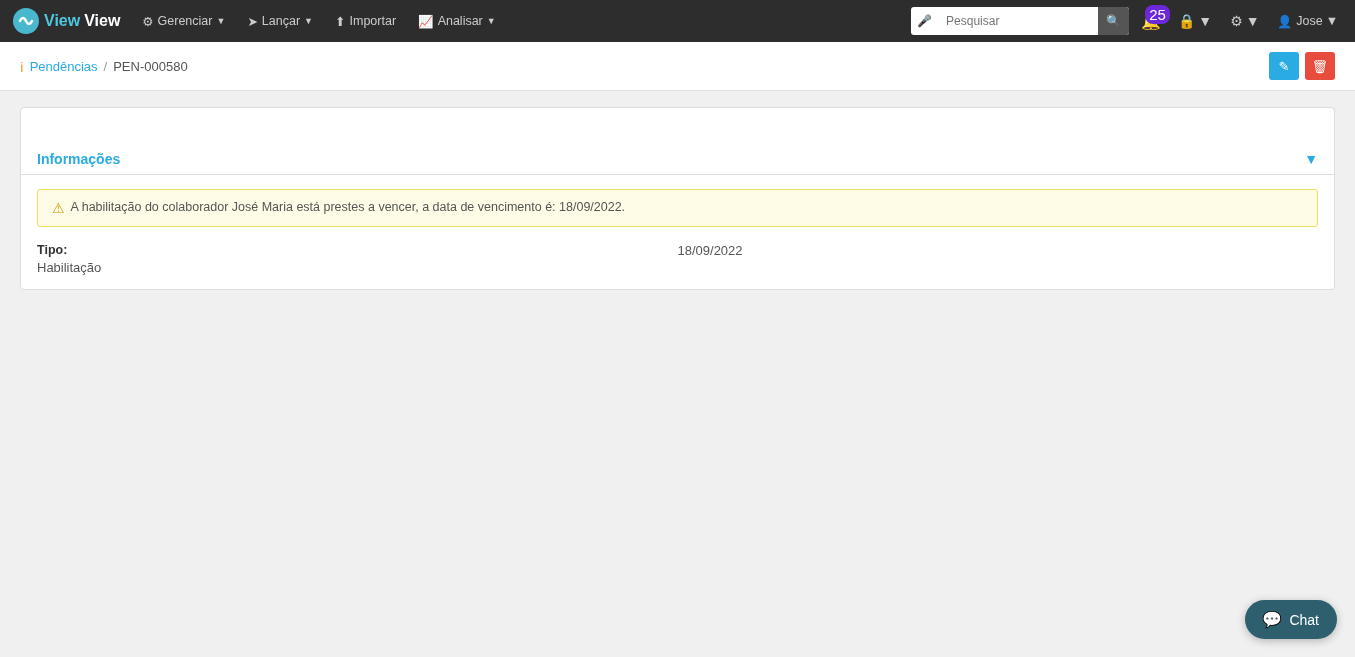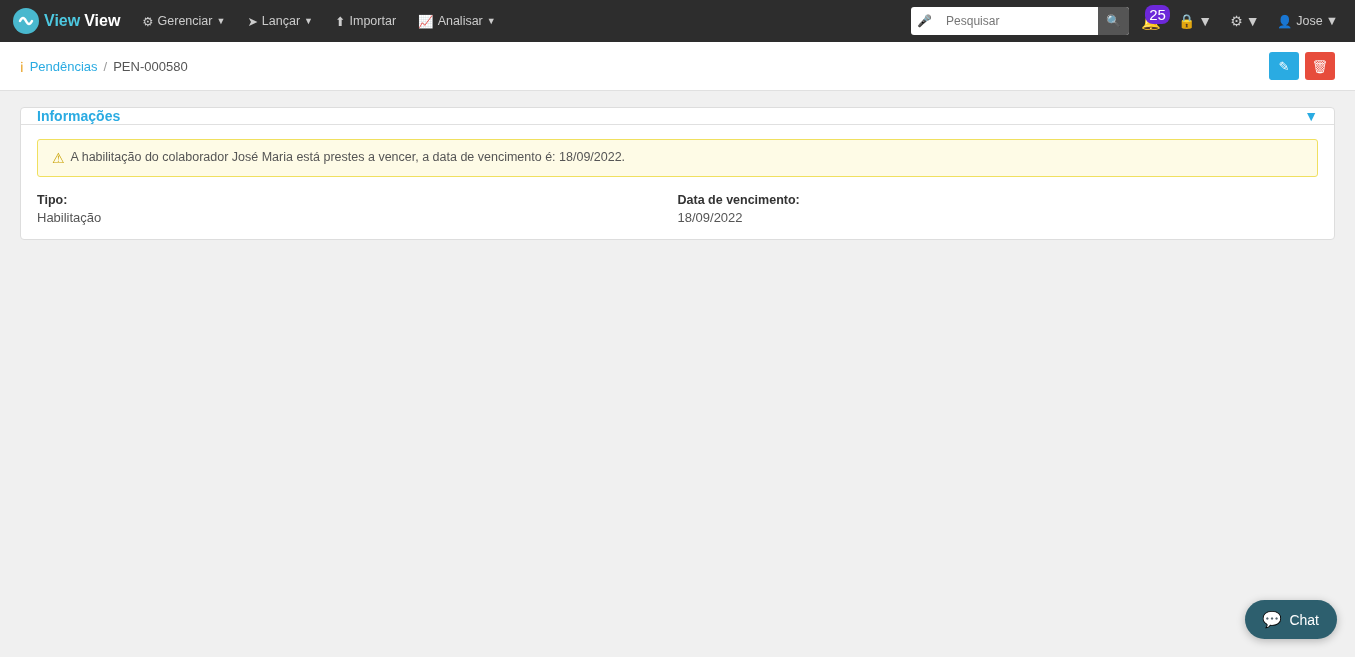--- a/index.html
+++ b/index.html
@@ -173,22 +173,23 @@
     
     .card {
       background: #fff;
       border: 1px solid #ddd;
       border-radius: 4px;
     }
     .card-header {
       display: flex;
       align-items: center;
       justify-content: space-between;
-      padding: 0 16px;
+      padding: 7px 16px;
       border-bottom: 1px solid #e0e0e0;
+      margin-top: 36px;
     }
     .card-title {
       color: #2aabe2;
       font-size: 14px;
       font-weight: bold;
     }
     .card-collapse-icon {
       color: #2aabe2;
       font-size: 14px;
       cursor: pointer;
@@ -343,21 +344,20 @@
         <span class="alert-icon">⚠</span>
         <span>A habilitação do colaborador José Maria está prestes a vencer, a data de vencimento é: 18/09/2022.</span>
       </div>
 
       <div class="info-grid">
         <div class="info-field">
           <label>Tipo:</label>
           <span class="value">Habilitação</span>
         </div>
         <div class="info-field">
-          <label>Data de vencimento:</label>
           <span class="value">18/09/2022</span>
         </div>
       </div>
     </div>
   </div>
 </div>
 
 <button class="chat-button">
   <span class="chat-icon">💬</span>
   <span>Chat</span>

